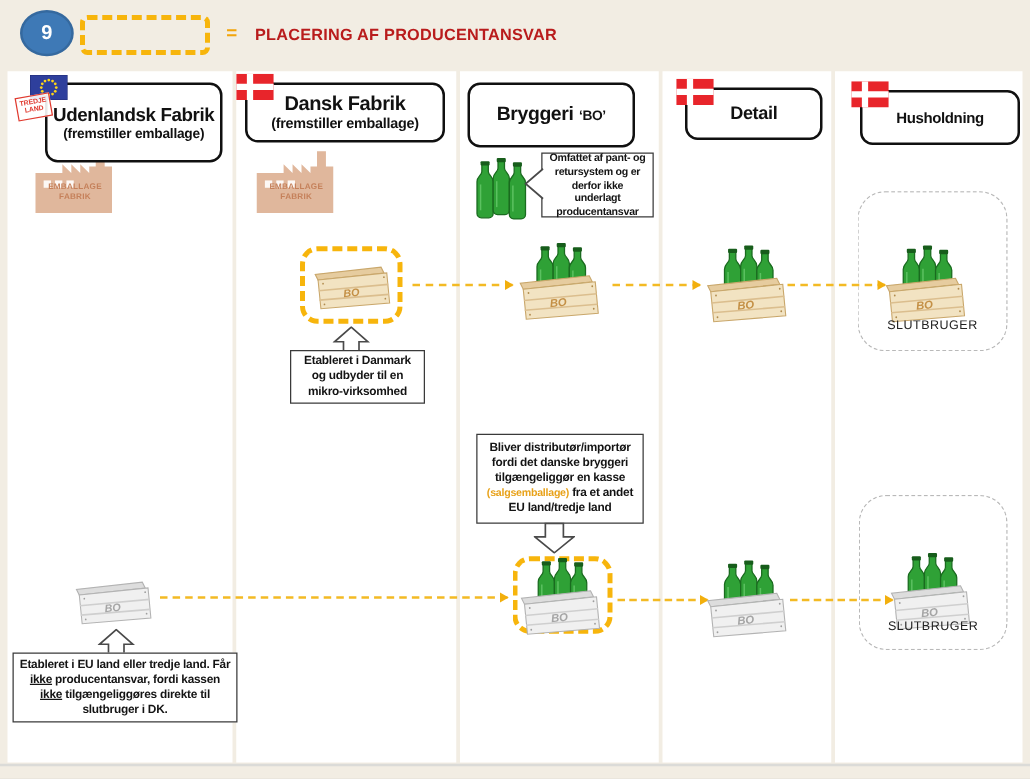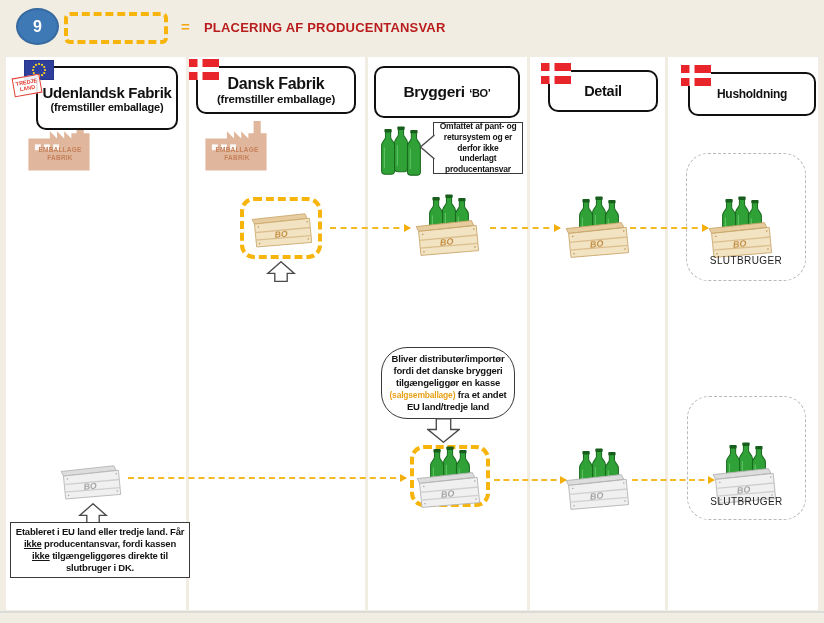--- a/index.html
+++ b/index.html
@@ -133,21 +133,21 @@
   </svg>
   <div class="hdr" style="left:196px;top:66px;width:160px;height:48px;">
     <div class="t1" style="font-size:16px;">Dansk Fabrik</div>
     <div class="t2" style="font-size:11.5px;">(fremstiller emballage)</div>
   </div>
   <svg class="factory" style="left:203px;top:117px;" width="66" height="56" viewBox="0 0 100 86">
       <use href="#factorySil"></use>
     </svg>
   <div class="factory-label" style="left:215px;top:146px;width:44px;">EMBALLAGE FABRIK</div>
 
-  <div class="hdr" style="left:374px;top:66px;width:146px;height:52px;">
+  <div class="hdr" style="left:374px;top:66px;width:134px;height:52px;">
     <div style="line-height:1.1;">
       <span class="t1" style="font-size:15.5px;">Bryggeri</span>
       <span class="t1" style="font-size:11px;">‘BO’</span>
     </div>
   </div>
   <svg style="position:absolute;left:380px;top:126px;z-index:3;" width="42" height="50" viewBox="0 0 48 58">
       <use href="#bottles3"></use>
     </svg>
   <svg class="callout-pointer" style="left:419px;top:134px;" width="16" height="26" viewBox="0 0 16 26">
     <path d="M15.5,1 L1.5,13 L15.5,25" fill="#fff" stroke="#4A4A4A" stroke-width="1.4"></path>
@@ -214,22 +214,25 @@
     <svg style="left:0;top:19px;" width="66" height="44" viewBox="0 0 110 72">
       <use href="#crateWoodBody"></use>
       <text x="42" y="54" transform="rotate(-6 42 54)" class="crate-label-wood">BO</text>
     </svg>
   </div>
   <div class="slut" style="left:686px;top:255px;width:120px;text-align:center;">SLUTBRUGER</div>
 
   <svg class="blockarrow" style="left:266px;top:261px;" width="30" height="21" viewBox="0 0 30 22">
     <polygon points="15,0.8 29,13 21.5,13 21.5,21.3 8.5,21.3 8.5,13 1,13" fill="#fff" stroke="#4A4A4A" stroke-width="1.4"></polygon>
   </svg>
-
-  <div class="note" style="left:381px;top:347px;width:134px;height:72px;font-size:9.5px;border-radius:26px;">
+  <div class="note" style="left:232px;top:280px;width:108px;height:43px;">
+    <span>Etableret i Danmark og udbyder til en mikro-virksomhed</span>
+  </div>
+
+  <div class="note" style="left:381px;top:347px;width:134px;height:72px;font-size:9.5px;">
     <span>
       <span>Bliver distributør/importør fordi det danske bryggeri tilgængeliggør en kasse </span><span class="hl">(salgsemballage)</span><span> fra et andet EU land/tredje land</span>
     </span>
   </div>
   <svg class="blockarrow" style="left:427px;top:418px;" width="33" height="25" viewBox="0 0 34 26">
     <polygon points="17,25.2 0.8,12 9.5,12 9.5,0.8 24.5,0.8 24.5,12 33.2,12" fill="#fff" stroke="#4A4A4A" stroke-width="1.4"></polygon>
   </svg>
 
   <svg class="crate-solo" style="left:60px;top:458px;" width="63" height="43" viewBox="0 0 110 72">
     <use href="#crateGrayBody"></use>

